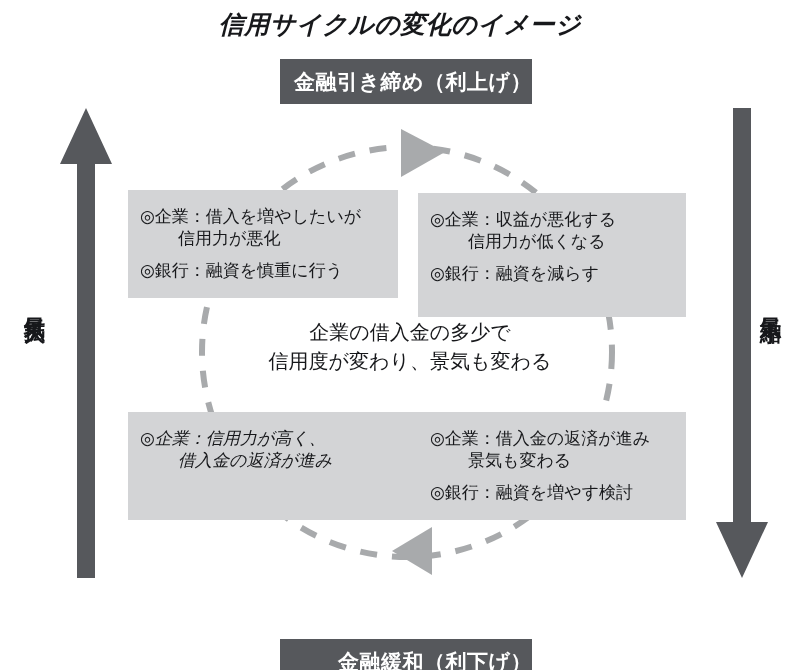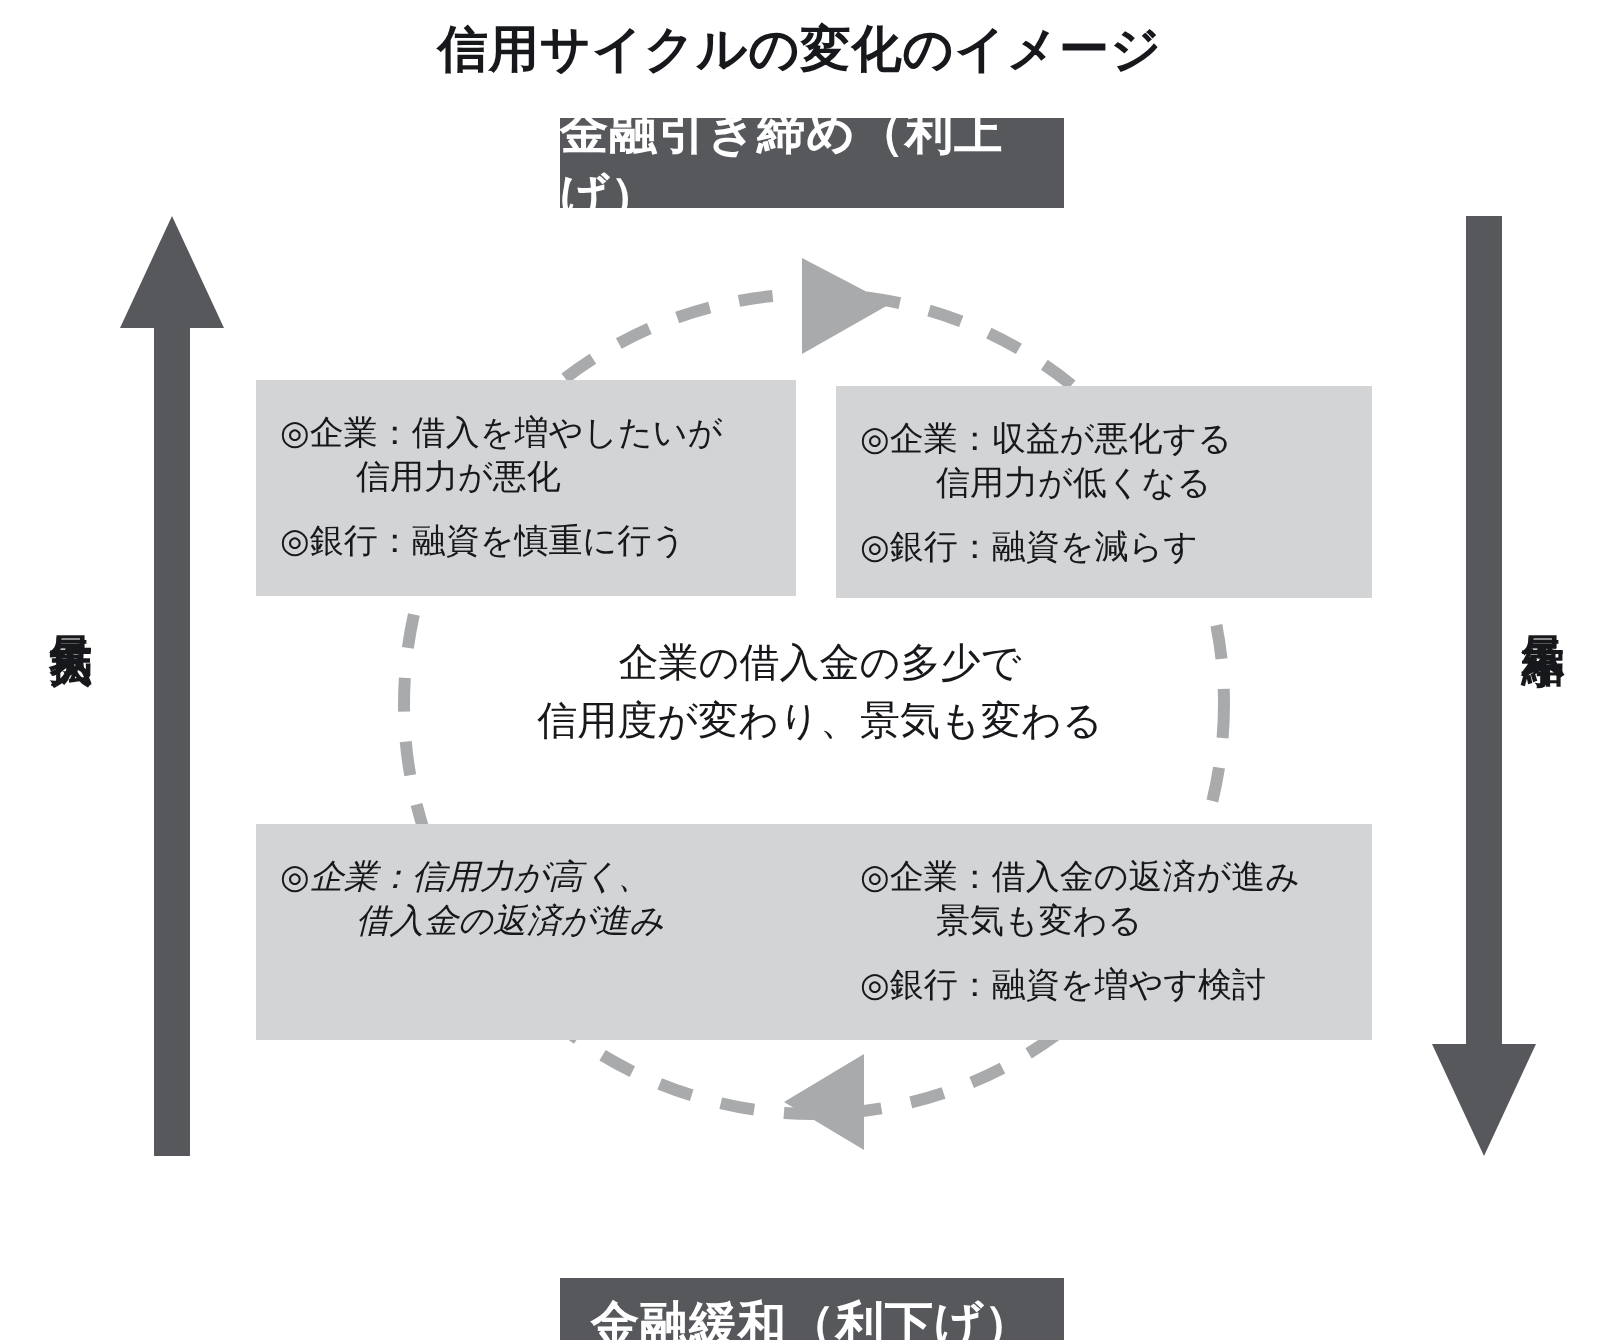--- a/index.html
+++ b/index.html
@@ -24,33 +24,34 @@
   .title {
     position: absolute;
     left: 0;
     top: 8px;
     width: 800px;
     text-align: center;
     font-size: 25px;
     font-weight: bold;
     letter-spacing: 0.5px;
     color: #17181b;
+    font-style: italic;
   }
 
   
   .banner {
     position: absolute;
     background: #56585c;
     color: #ffffff;
-    font-size: 24px;
+    font-size: 21px;
     font-weight: bold;
     letter-spacing: 0.5px;
     display: flex;
     align-items: center;
-    justify-content: center;
+    justify-content: flex-end;
   }
   .banner-top {
     left: 280px;
     top: 59px;
     width: 252px;
     height: 45px;
   }
   .banner-bottom {
     left: 280px;
     top: 612px;
@@ -92,21 +93,21 @@
   }
 
   
   .qbox {
     position: absolute;
     background: #d3d4d6;
     box-sizing: border-box;
     padding: 16px 10px 12px 12px;
   }
   .qbox-tl { left: 128px; top: 190px; width: 270px; height: 108px; }
-  .qbox-tr { left: 418px; top: 193px; width: 268px; height: 106px; }
+  .qbox-tr { left: 418px; top: 193px; width: 268px; height: 124px; }
   .qbox-bl { left: 128px; top: 412px; width: 316px; height: 108px; font-style: italic; }
   .qbox-br { left: 418px; top: 412px; width: 268px; height: 108px; }
 
   .qline {
     font-size: 17px;
     line-height: 1.32;
     white-space: nowrap;
     color: #17181b;
     font-weight: normal;
   }

